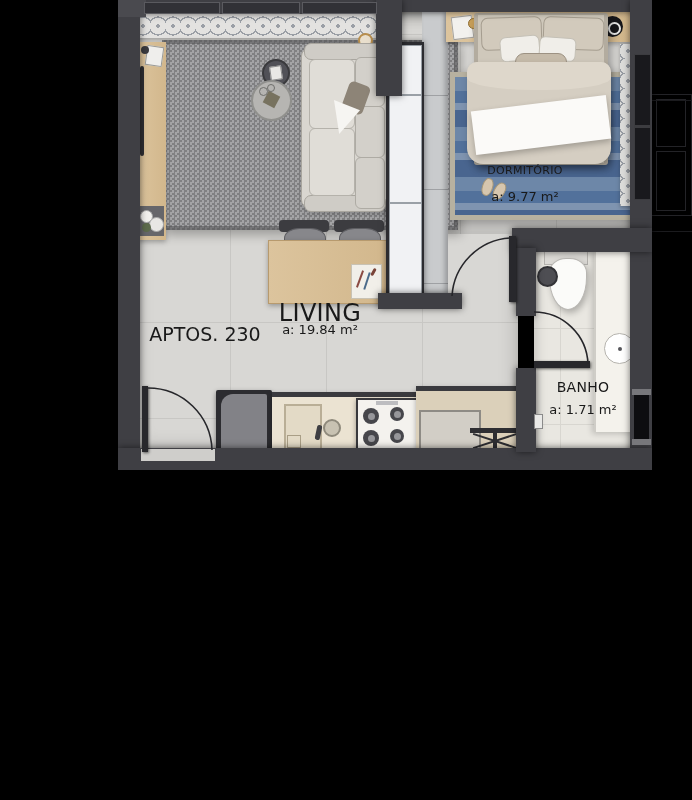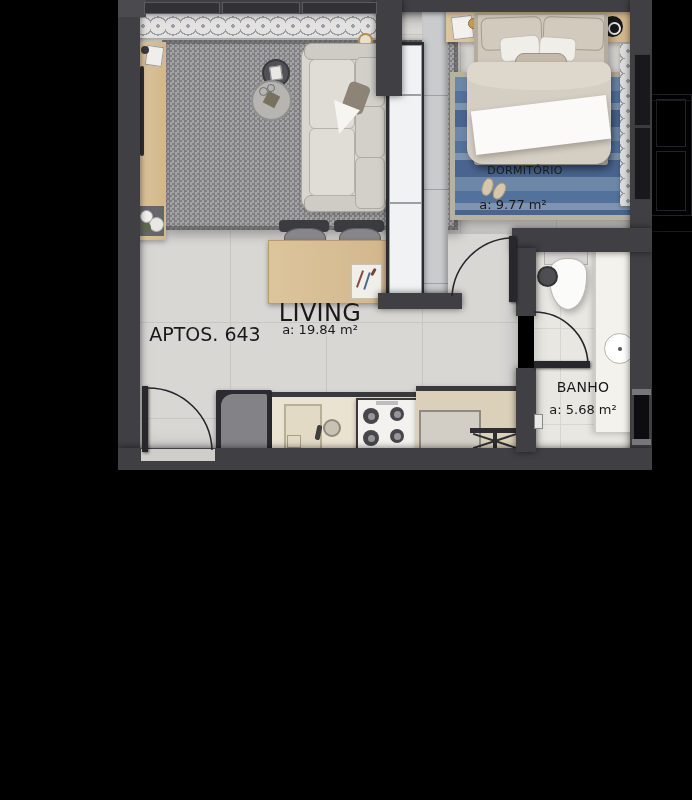--- a/index.html
+++ b/index.html
@@ -246,25 +246,25 @@
     <path d="M 510 238 A 62 62 0 0 0 452 296" fill="none" stroke="#26262a" stroke-width="1.6"></path>
     <path d="M 588 364 A 54 54 0 0 0 534 312" fill="none" stroke="#26262a" stroke-width="1.6"></path>
   </svg>
 
   <div class="abs extframe" style="left:650px;top:94px;width:40px;height:120px;"></div>
   <div class="abs extframe" style="left:656px;top:99px;width:28px;height:46px;"></div>
   <div class="abs extframe" style="left:656px;top:151px;width:28px;height:58px;"></div>
   <div class="abs extframe" style="left:646px;top:100px;width:46px;height:130px;border-color:#1b1b1e;"></div>
 
   <div class="abs lbl lbl-room" style="left:440px;top:164px;width:170px;">DORMITÓRIO</div>
-  <div class="abs lbl lbl-area" style="left:428px;top:189px;width:170px;margin-top:8px;">a: 9.77 m²</div>
+  <div class="abs lbl lbl-area" style="left:440px;top:189px;width:170px;">a: 9.77 m²</div>
 
   <div class="abs lbl lbl-room" style="left:250px;top:299px;width:140px;font-size:24px;">LIVING</div>
   <div class="abs lbl lbl-area" style="left:250px;top:322px;width:140px;">a: 19.84 m²</div>
 
   <div class="abs lbl lbl-room" style="left:534px;top:379px;width:98px;font-size:14px;">BANHO</div>
-  <div class="abs lbl lbl-area" style="left:534px;top:402px;width:98px;">a: 5.68 m²</div>
+  <div class="abs lbl lbl-area" style="left:534px;top:402px;width:98px;">a: 1.71 m²</div>
 
   <div class="abs lbl lbl-unit" style="left:134px;top:323px;width:142px;">
-    <div>APTOS. 643</div>
+    <div>APTOS. 230</div>
   </div>
 
 </div>
 
 </body></html>

